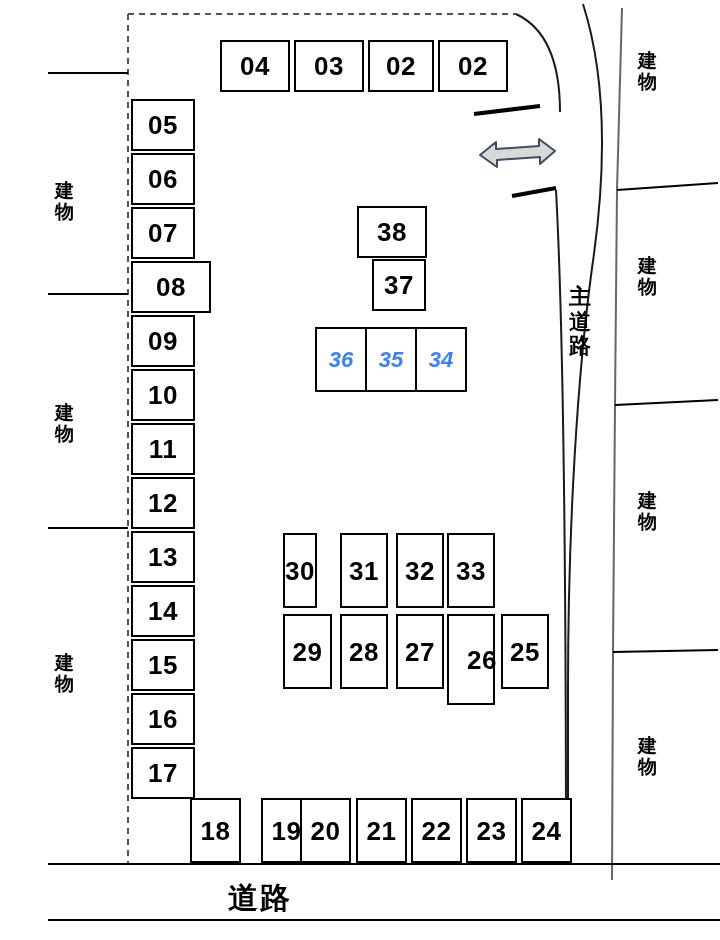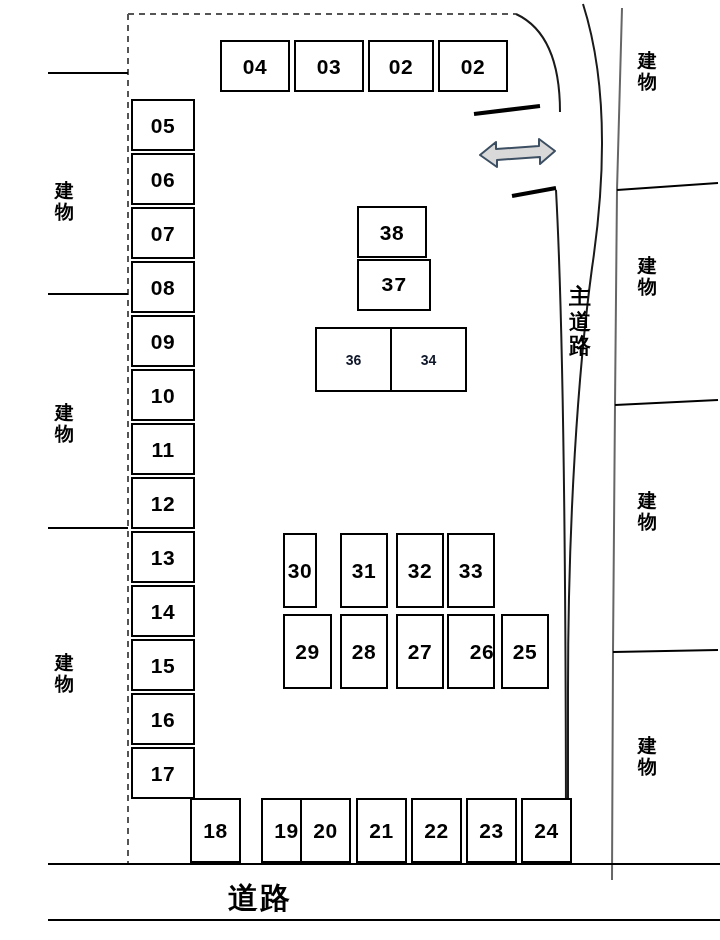--- a/index.html
+++ b/index.html
@@ -21,46 +21,47 @@
   }
   
   .stall{
     position:absolute;
     box-sizing:border-box;
     border:2px solid #000000;
     background:#ffffff;
     display:flex;
     align-items:center;
     justify-content:center;
-    font-size:21px;
+    font-size:26px;
     font-weight:bold;
     letter-spacing:0.5px;
     line-height:1;
     color:#000000;
     z-index:5;
   }
   
   .group{
     position:absolute;
     box-sizing:border-box;
     border:2px solid #000000;
     background:#ffffff;
     display:flex;
     z-index:5;
   }
   .group > .cell{
     flex:1 1 0;
     display:flex;
     align-items:center;
     justify-content:center;
-    font-size:14px;
+    font-size:22px;
     font-weight:bold;
-    color:#0f172a;
+    color:#3b82f6;
     border-right:2px solid #000000;
     box-sizing:border-box;
+    font-style:italic;
   }
   .group > .cell:last-child{border-right:none;}
   
   .vlabel{
     position:absolute;
     font-size:19px;
     font-weight:bold;
     line-height:1.12;
     text-align:center;
     color:#000000;
@@ -115,21 +116,21 @@
   </svg>
 
   <div id="stall-host">
       <div class="stall" style="left: 220px; top: 40px; width: 70px; height: 52px;">04</div>
       <div class="stall" style="left: 294px; top: 40px; width: 70px; height: 52px;">03</div>
       <div class="stall" style="left: 368px; top: 40px; width: 66px; height: 52px; text-align: right;">02</div>
       <div class="stall" style="left: 438px; top: 40px; width: 70px; height: 52px;">02</div>
       <div class="stall" style="left: 131px; top: 99px; width: 64px; height: 52px;">05</div>
       <div class="stall" style="left: 131px; top: 153px; width: 64px; height: 52px;">06</div>
       <div class="stall" style="left: 131px; top: 207px; width: 64px; height: 52px;">07</div>
-      <div class="stall" style="left: 131px; top: 261px; width: 64px; height: 52px; text-align: right;">08</div>
+      <div class="stall" style="left: 131px; top: 261px; width: 80px; height: 52px; text-align: right;">08</div>
       <div class="stall" style="left: 131px; top: 315px; width: 64px; height: 52px;">09</div>
       <div class="stall" style="left: 131px; top: 369px; width: 64px; height: 52px;">10</div>
       <div class="stall" style="left: 131px; top: 423px; width: 64px; height: 52px;">11</div>
       <div class="stall" style="left: 131px; top: 477px; width: 64px; height: 52px;">12</div>
       <div class="stall" style="left: 131px; top: 531px; width: 64px; height: 52px;">13</div>
       <div class="stall" style="left: 131px; top: 585px; width: 64px; height: 52px;">14</div>
       <div class="stall" style="left: 131px; top: 639px; width: 64px; height: 52px;">15</div>
       <div class="stall" style="left: 131px; top: 693px; width: 64px; height: 52px;">16</div>
       <div class="stall" style="left: 131px; top: 747px; width: 64px; height: 52px;">17</div>
       <div class="stall" style="left: 190px; top: 798px; width: 51px; height: 65px;">18</div>
@@ -139,26 +140,27 @@
       <div class="stall" style="left: 411px; top: 798px; width: 51px; height: 65px;">22</div>
       <div class="stall" style="left: 466px; top: 798px; width: 51px; height: 65px;">23</div>
       <div class="stall" style="left: 521px; top: 798px; width: 51px; height: 65px;">24</div>
       <div class="stall" style="left: 283px; top: 533px; width: 34px; height: 75px;">30</div>
       <div class="stall" style="left: 340px; top: 533px; width: 48px; height: 75px;">31</div>
       <div class="stall" style="left: 396px; top: 533px; width: 48px; height: 75px;">32</div>
       <div class="stall" style="left: 447px; top: 533px; width: 48px; height: 75px;">33</div>
       <div class="stall" style="left: 283px; top: 614px; width: 49px; height: 75px;">29</div>
       <div class="stall" style="left: 340px; top: 614px; width: 48px; height: 75px;">28</div>
       <div class="stall" style="left: 396px; top: 614px; width: 48px; height: 75px;">27</div>
-      <div class="stall" style="left: 447px; top: 614px; width: 48px; height: 75px; padding-left: 22px;">26</div>
+      <div class="stall" style="left: 447px; top: 614px; width: 48px; height: 91px; padding-left: 22px;">26</div>
       <div class="stall" style="left: 501px; top: 614px; width: 48px; height: 75px;">25</div>
       <div class="stall" style="left: 357px; top: 206px; width: 70px; height: 52px;">38</div>
-      <div class="stall" style="left: 357px; top: 259px; width: 74px; height: 52px; font-family: Liberation Mono, monospace;">37</div>
+      <div class="stall" style="left: 372px; top: 259px; width: 54px; height: 52px;">37</div>
       <div class="group" style="left: 315px; top: 327px; width: 152px; height: 65px;">
         <div class="cell">36</div>
+        <div class="cell">35</div>
         <div class="cell">34</div>
       </div>
     </div>
 
   <div id="building-host">
       <div class="vlabel" style="left: 55px; top: 180px;">建
 物</div>
       <div class="vlabel" style="left: 55px; top: 402px;">建
 物</div>
       <div class="vlabel" style="left: 55px; top: 652px;">建

